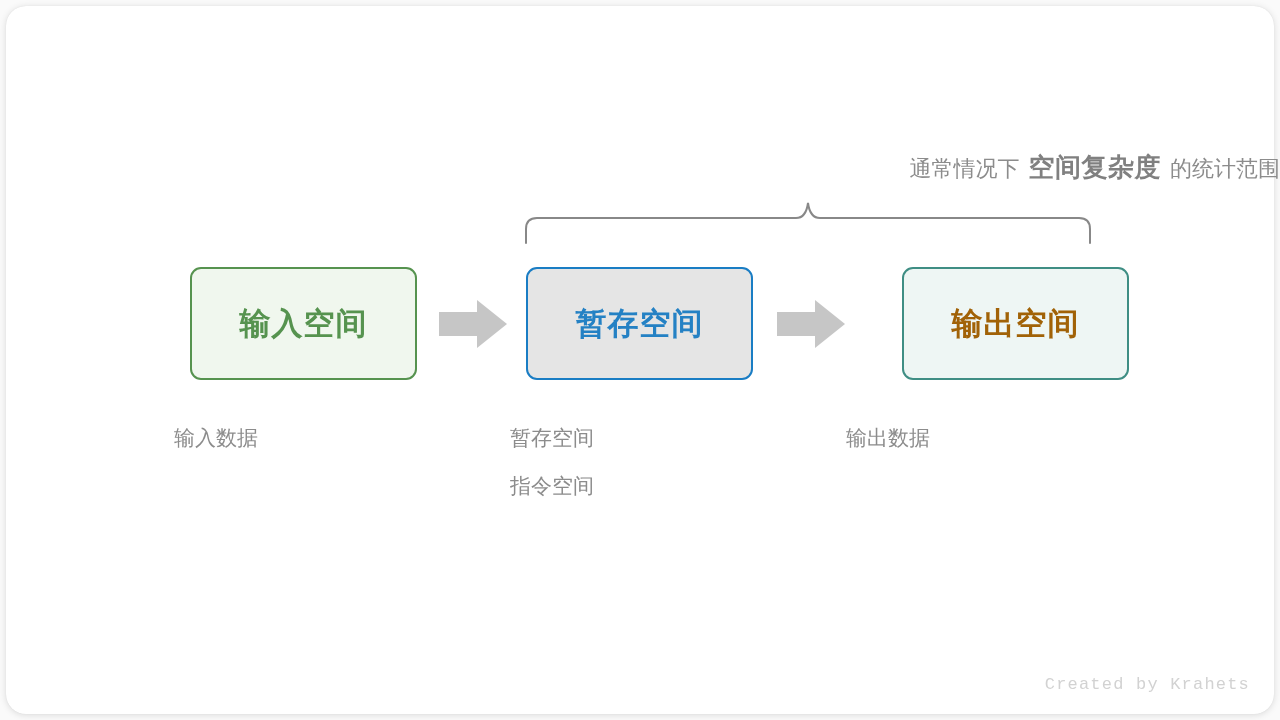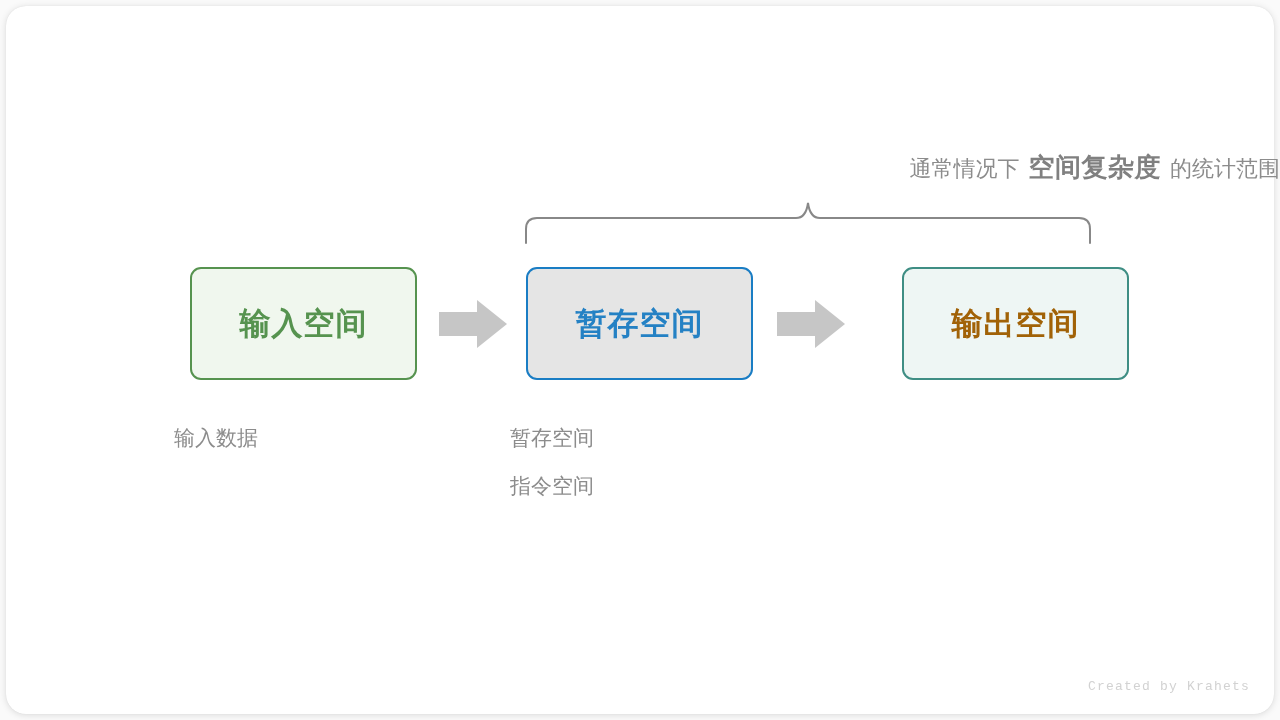--- a/index.html
+++ b/index.html
@@ -109,21 +109,21 @@
   #caption-temp   { left: 510px; top: 414px; }
   #caption-output { left: 846px; top: 414px; }
   .caption div { white-space: nowrap; }
 
   
   #credit {
     position: absolute;
     right: 30px;
     bottom: 26px;
     font-family: "Liberation Mono", "DejaVu Sans Mono", monospace;
-    font-size: 13px;
+    font-size: 17px;
     letter-spacing: 1.2px;
     color: #d2d2d2;
   }
 </style>
 </head>
 <body>
 
 <div id="canvas">
   <div id="card"></div>
 
@@ -158,15 +158,18 @@
     </svg>
   </div>
 
   <div class="caption" id="caption-input">
     <div>输入数据</div>
   </div>
   <div class="caption" id="caption-temp">
     <div>暂存空间</div>
     <div>指令空间</div>
   </div>
+  <div class="caption" id="caption-output">
+    <div>输出数据</div>
+  </div>
 
   <div id="credit">Created by Krahets</div>
 </div>
 
 </body></html>

